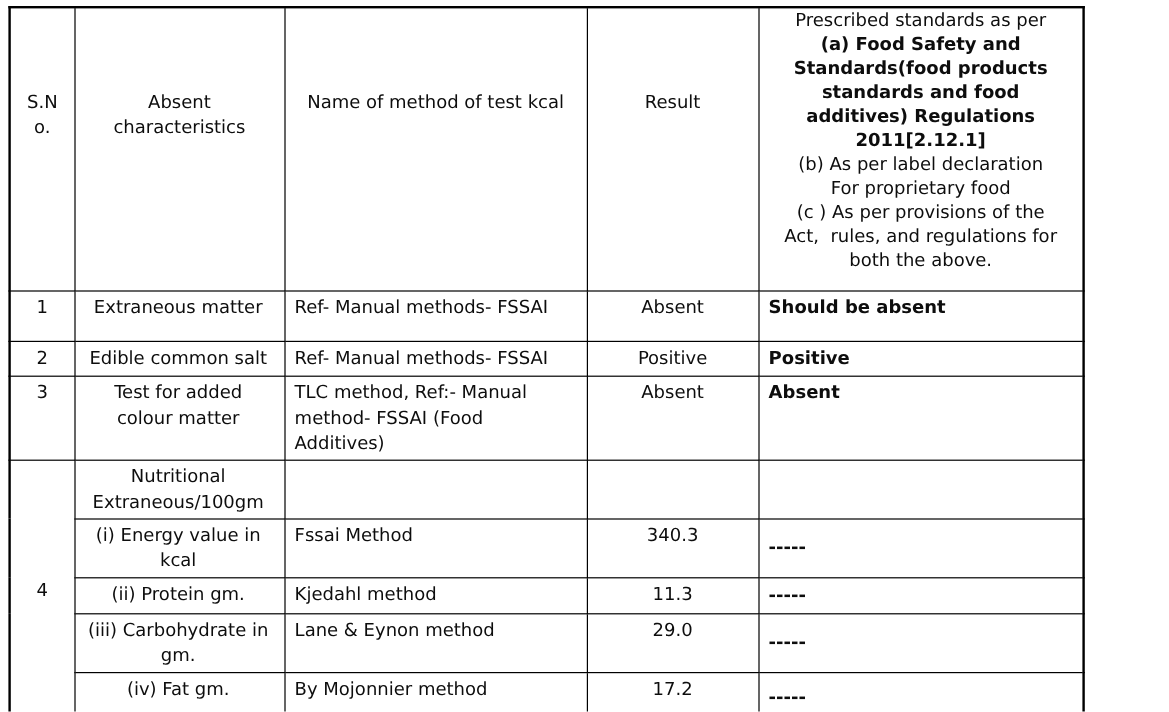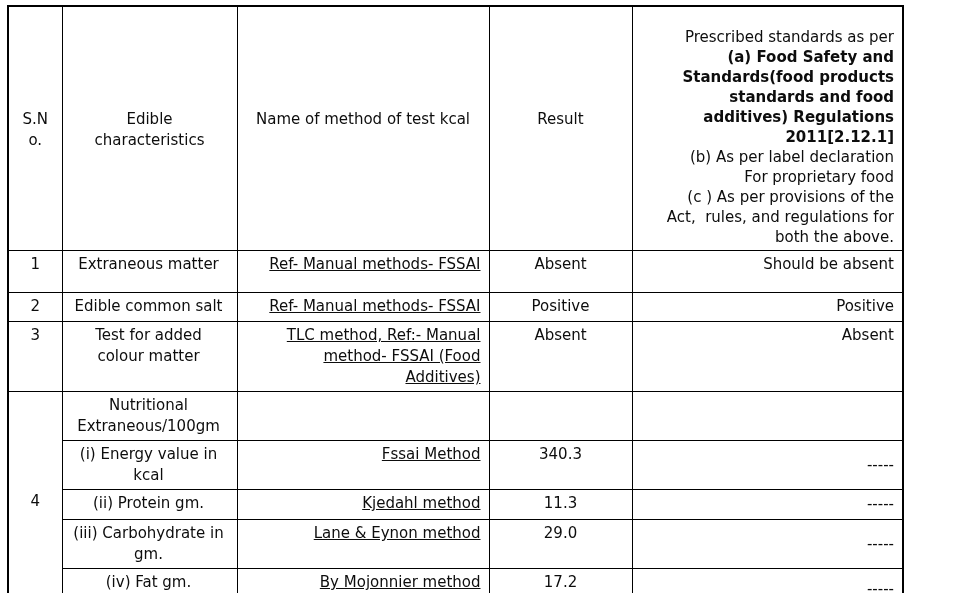--- a/index.html
+++ b/index.html
@@ -31,30 +31,30 @@
     vertical-align: top;
     font-size: 15px;
     line-height: 21px;
     font-weight: normal;
     padding: 3px 8px;
     overflow: hidden;
   }
   
   .c-sno   { text-align: center; padding-left: 2px; padding-right: 2px; }
   .c-qual  { text-align: center; padding: 3px 10px 3px 8px; }
-  .c-meth  { text-align: right; text-decoration: underline; }
+  .c-meth  { text-align: left; }
   .c-res   { text-align: center; }
-  .c-std   { text-align: right; }
+  .c-std   { text-align: left; font-weight: bold; }
   
   tr.hdr th { font-weight: normal; }
-  th.h-mid { text-align: center; vertical-align: top; padding-top: 102px; }
+  th.h-mid { text-align: center; vertical-align: top; padding-top: 68px; }
   th.c-std-h {
-    text-align: right;
+    text-align: center;
     vertical-align: top;
-    padding-top: 20px;
+    padding-top: 0;
     line-height: 20px;
     white-space: pre-wrap;
   }
   th.c-std-h .b { font-weight: bold; }
   .sno-wrap { width: 30px; margin: 0 auto; word-break: break-all; }
   .vmid { vertical-align: middle; }
   
   tr.hdr  { height: 236px; }
   tr.r1   { height: 42px; }
   tr.r2   { height: 29px; }
@@ -76,21 +76,21 @@
       <col style="width:252px">
       <col style="width:143px">
       <col style="width:271px">
     </colgroup>
 
     <tbody>
         <tr class="hdr">
       <th class="c-sno h-mid">
         <div class="sno-wrap">S.No.</div>
       </th>
-      <th class="h-mid">Edible characteristics</th>
+      <th class="h-mid">Absent characteristics</th>
       <th class="h-mid">Name of method of test kcal</th>
       <th class="h-mid">Result</th>
       <th class="c-std-h"><div>Prescribed standards as per</div><div class="b">(a) Food Safety and</div><div class="b">Standards(food products</div><div class="b">standards and food</div><div class="b">additives) Regulations</div><div class="b">2011[2.12.1]</div><div>(b) As per label declaration</div><div>For proprietary food</div><div>(c ) As per provisions of the</div><div>Act,  rules, and regulations for</div><div>both the above.</div></th>
     </tr>
 
     <tr class="r1">
       <td class="c-sno">1</td>
       <td class="c-qual">Extraneous matter</td>
       <td class="c-meth">Ref- Manual methods- FSSAI</td>
       <td class="c-res">Absent</td>

